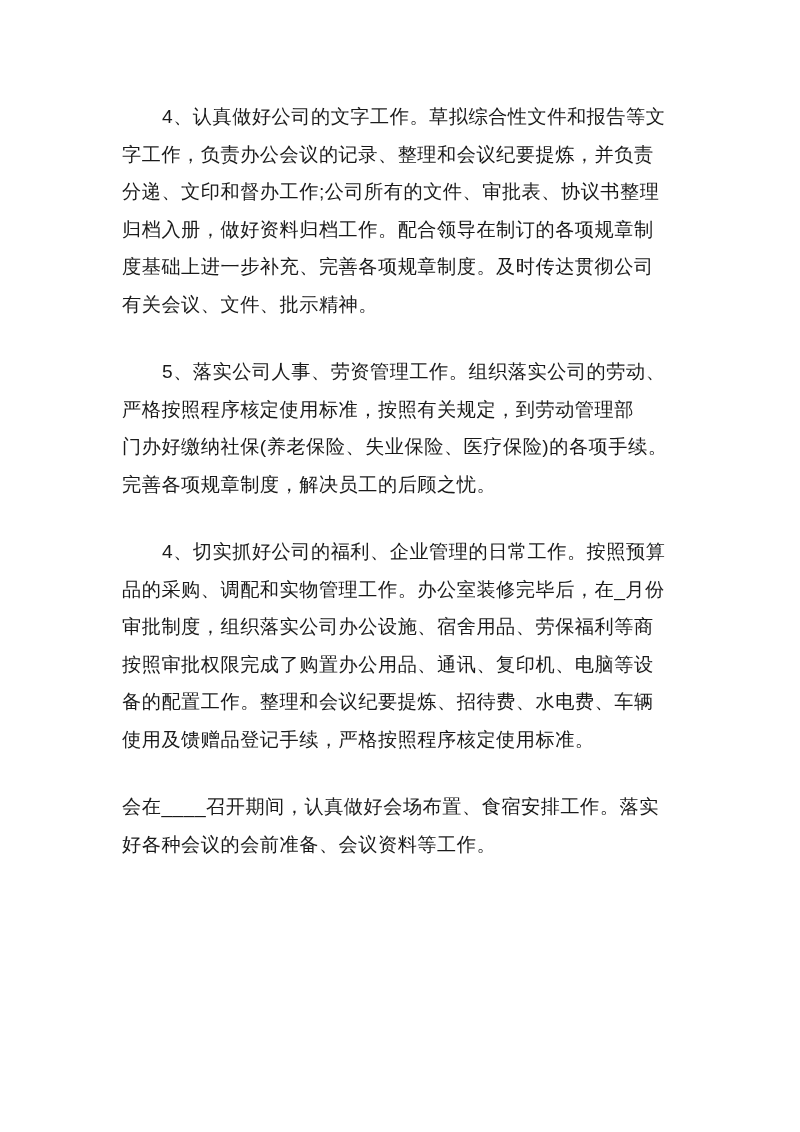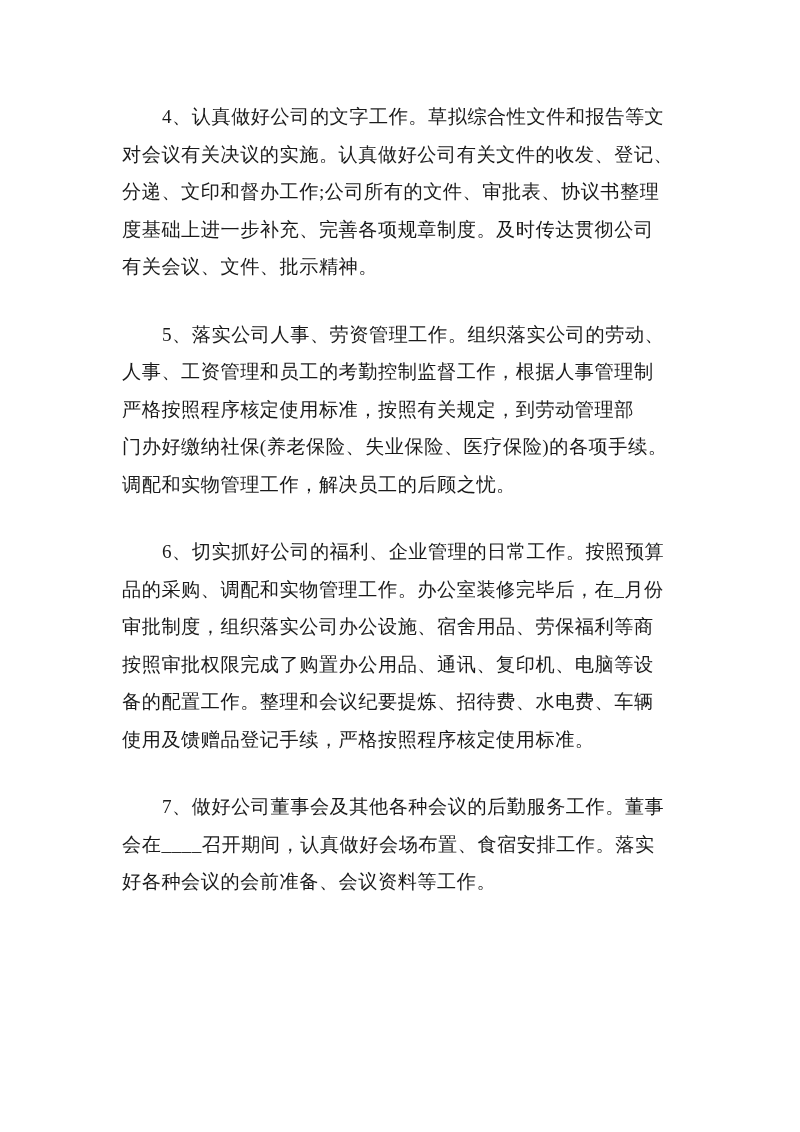--- a/index.html
+++ b/index.html
@@ -1,49 +1,48 @@
 <!DOCTYPE html>
 <html><head>
 <meta charset="utf-8">
 <style>
   html, body { margin: 0; padding: 0; background: #ffffff; }
   body { width: 800px; height: 1132px; position: relative; overflow: hidden; }
   .page {
     position: absolute; left: 122px; top: 98px; width: 566px;
-    font-family: Liberation Serif, serif;
+    font-family: Liberation Sans, sans-serif;
     font-size: 19.2px; line-height: 37.5px; color: #1a1a1a;
   }
   .para { margin: 0 0 30px 0; text-indent: 40px; text-align: justify; letter-spacing: 0.5px; }
   .line { display: block; white-space: nowrap; }
   .line.first { padding-left: 40px; }
 </style>
 </head>
 <body>
 
 <div class="page">
   <div class="para" style="text-indent:0">
     <span class="line first">4、认真做好公司的文字工作。草拟综合性文件和报告等文</span>
-    <span class="line">对会议有关决议的实施。认真做好公司有关文件的收发、登记、</span>
+    <span class="line">字工作，负责办公会议的记录、整理和会议纪要提炼，并负责</span>
     <span class="line">分递、文印和督办工作;公司所有的文件、审批表、协议书整理</span>
+    <span class="line">归档入册，做好资料归档工作。配合领导在制订的各项规章制</span>
     <span class="line">度基础上进一步补充、完善各项规章制度。及时传达贯彻公司</span>
     <span class="line">有关会议、文件、批示精神。</span>
   </div>
   <div class="para" style="text-indent:0">
     <span class="line first">5、落实公司人事、劳资管理工作。组织落实公司的劳动、</span>
-    <span class="line">人事、工资管理和员工的考勤控制监督工作，根据人事管理制</span>
     <span class="line">严格按照程序核定使用标准，按照有关规定，到劳动管理部</span>
     <span class="line">门办好缴纳社保(养老保险、失业保险、医疗保险)的各项手续。</span>
-    <span class="line">调配和实物管理工作，解决员工的后顾之忧。</span>
+    <span class="line">完善各项规章制度，解决员工的后顾之忧。</span>
   </div>
   <div class="para" style="text-indent:0">
-    <span class="line first">6、切实抓好公司的福利、企业管理的日常工作。按照预算</span>
+    <span class="line first">4、切实抓好公司的福利、企业管理的日常工作。按照预算</span>
     <span class="line">品的采购、调配和实物管理工作。办公室装修完毕后，在_月份</span>
     <span class="line">审批制度，组织落实公司办公设施、宿舍用品、劳保福利等商</span>
     <span class="line">按照审批权限完成了购置办公用品、通讯、复印机、电脑等设</span>
     <span class="line">备的配置工作。整理和会议纪要提炼、招待费、水电费、车辆</span>
     <span class="line">使用及馈赠品登记手续，严格按照程序核定使用标准。</span>
   </div>
   <div class="para" style="text-indent:0">
-    <span class="line first">7、做好公司董事会及其他各种会议的后勤服务工作。董事</span>
     <span class="line">会在____召开期间，认真做好会场布置、食宿安排工作。落实</span>
     <span class="line">好各种会议的会前准备、会议资料等工作。</span>
   </div>
 </div>
 
 </body></html>

